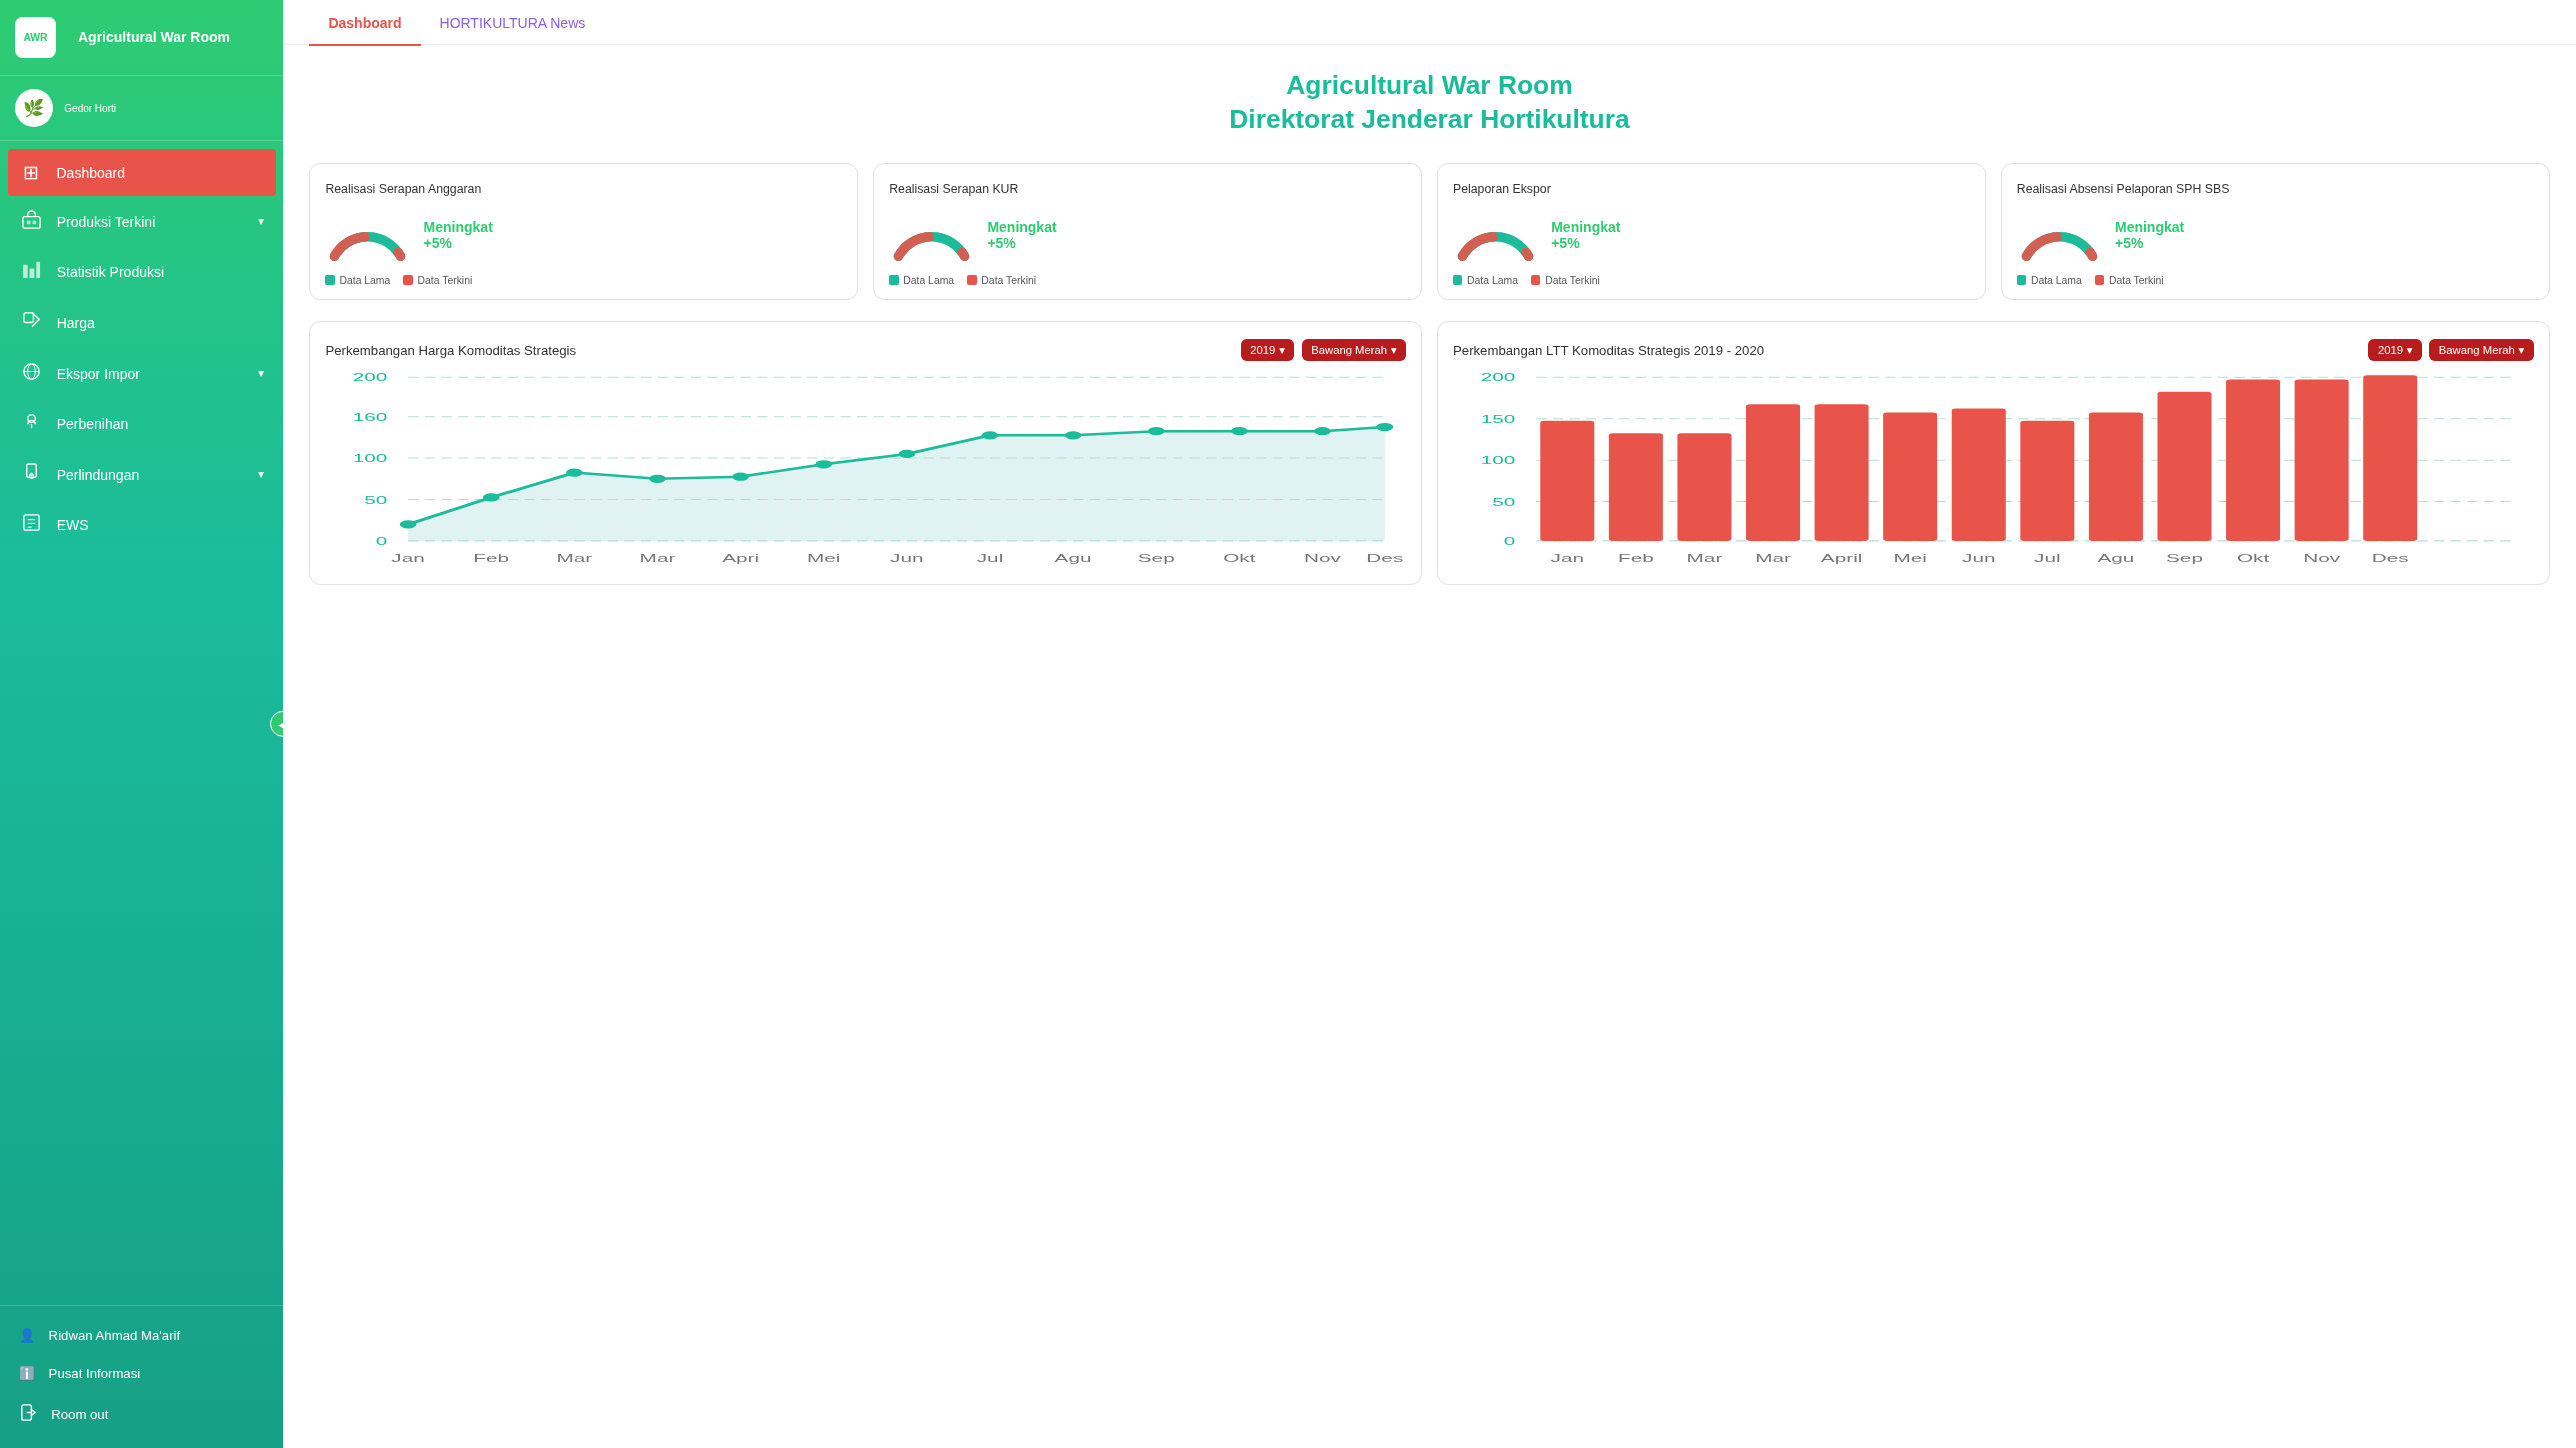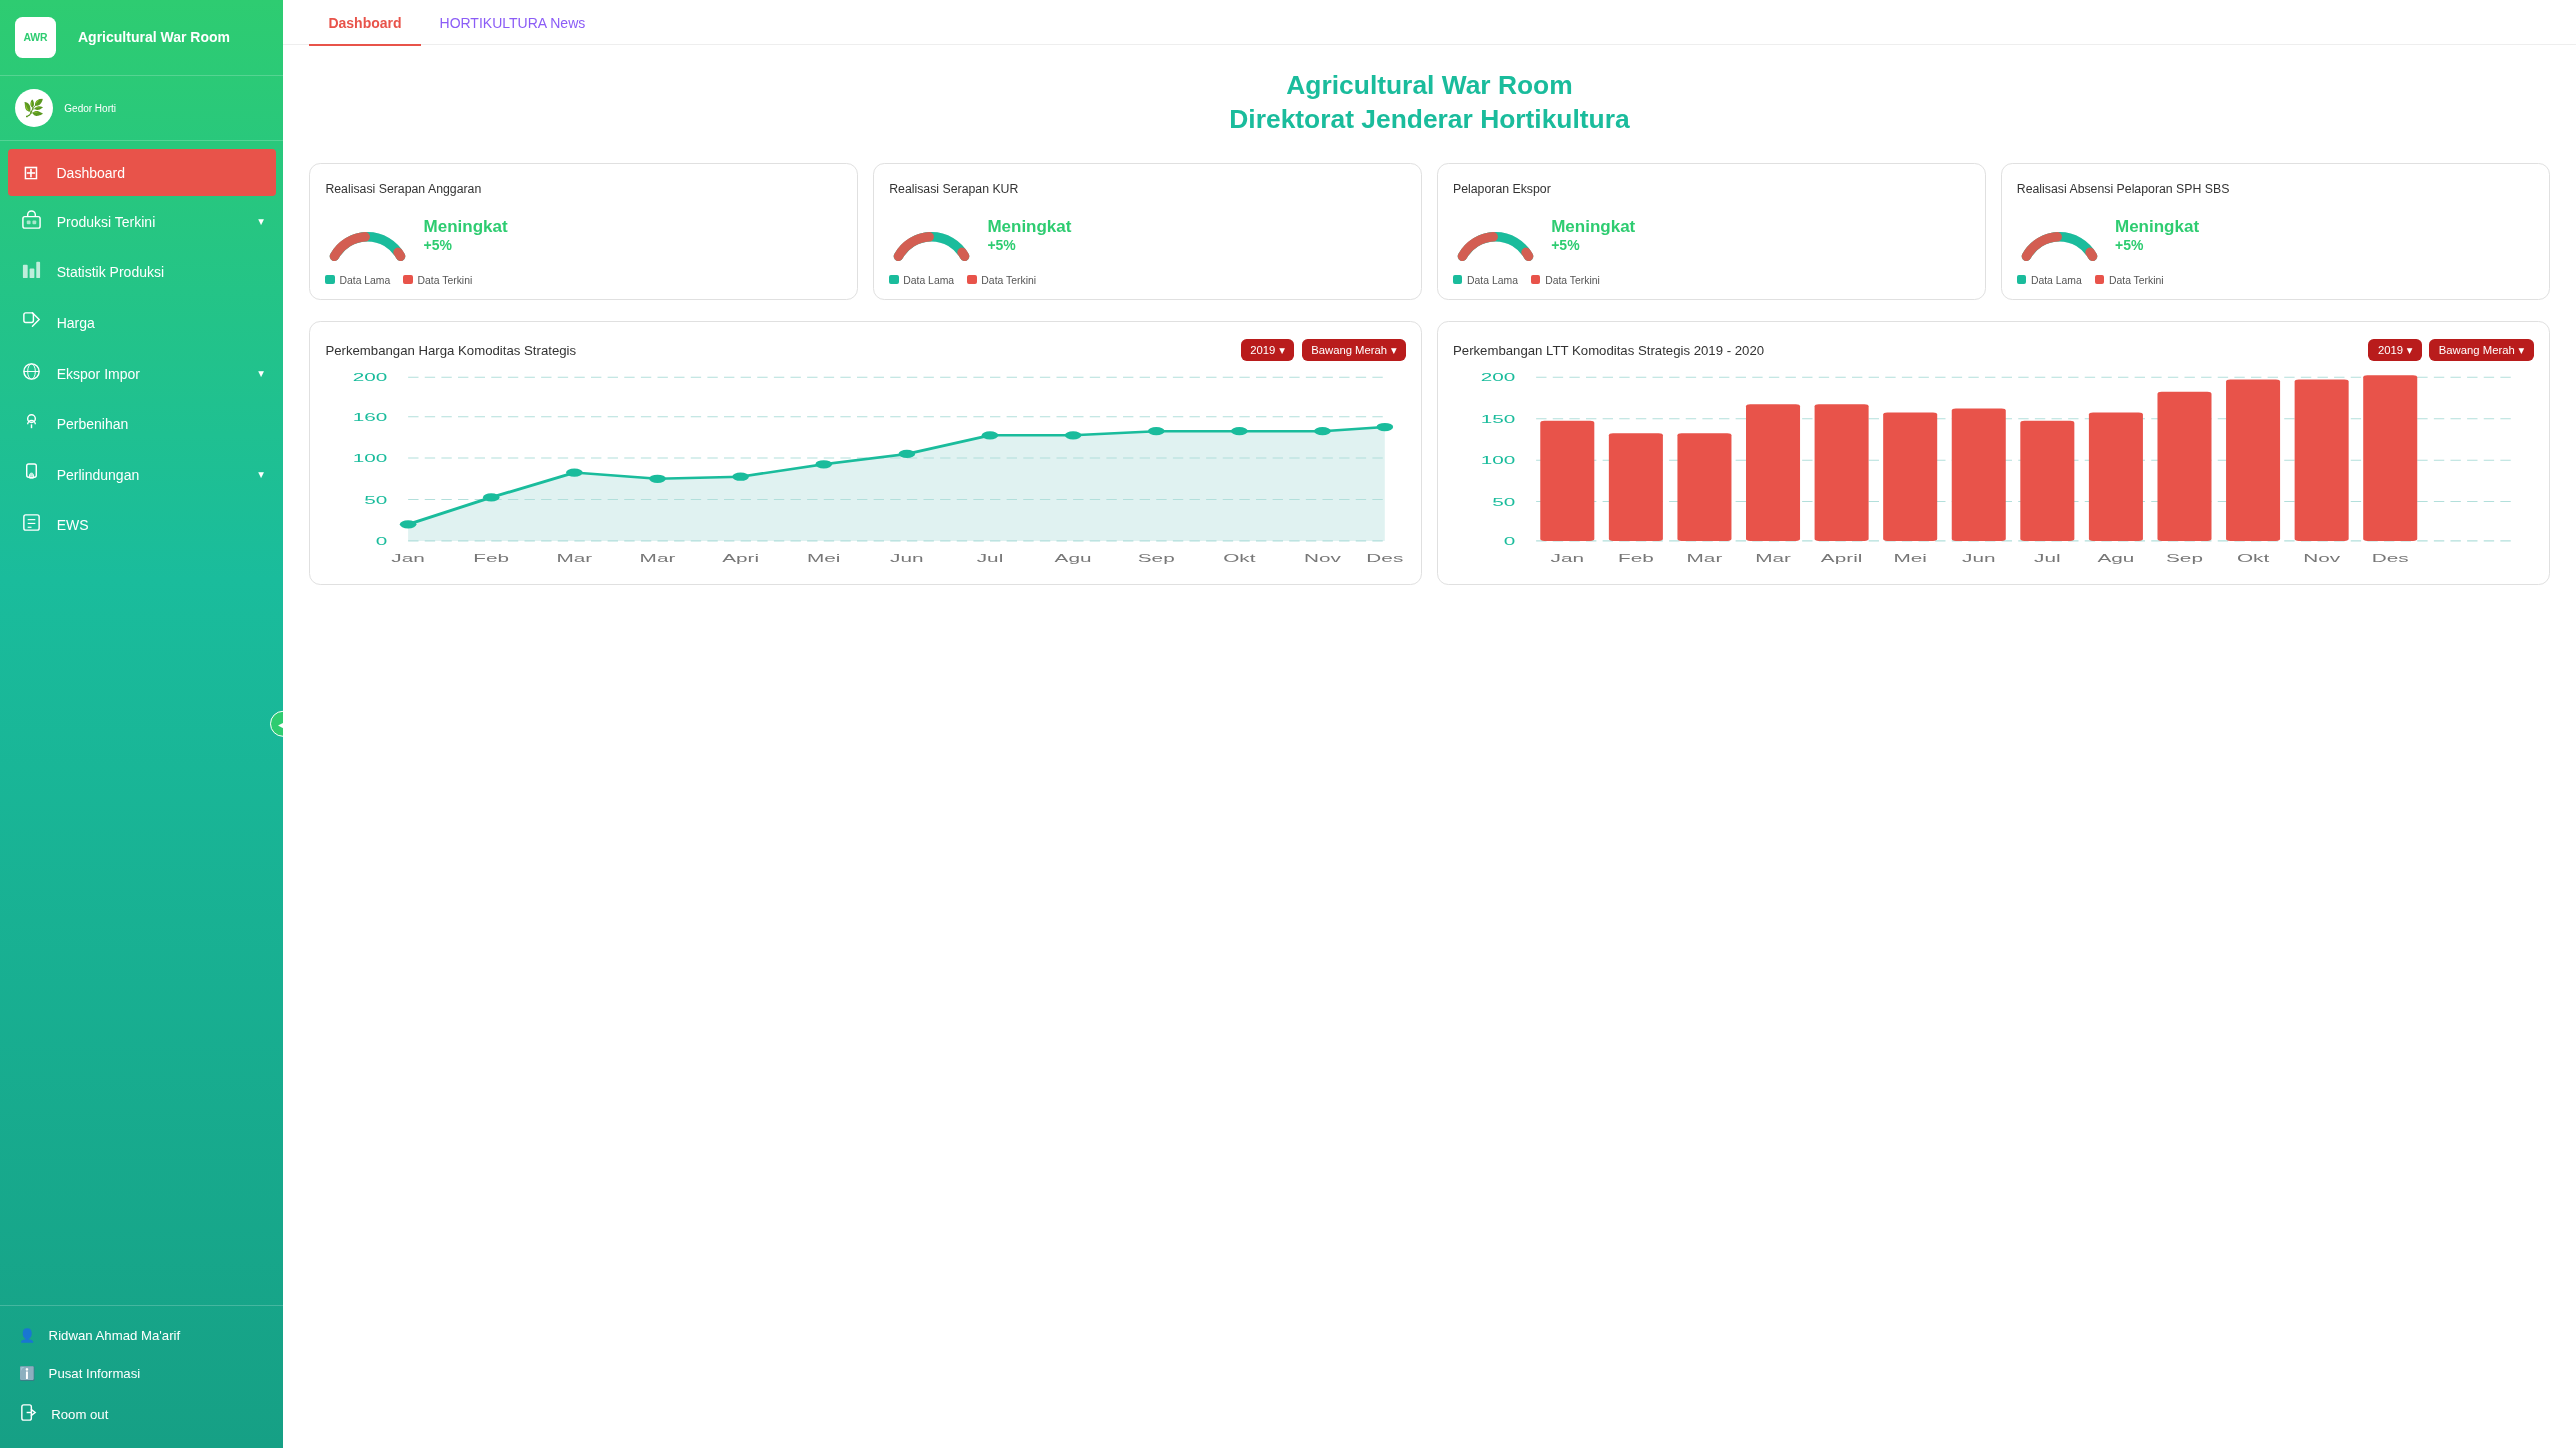--- a/index.html
+++ b/index.html
@@ -145,25 +145,25 @@
 
     
     .gauge-container {
       display: flex;
       align-items: center;
       gap: 13.2px;
       margin-bottom: 13.2px;
     }
     .gauge-svg { width: 85px; height: 52px; flex-shrink: 0; }
     .gauge-info { }
-    .gauge-label { font-size: 17px; color: #2ecc71; font-weight: 600; }
+    .gauge-label { font-size: 14px; color: #2ecc71; font-weight: 600; }
     .gauge-value { font-size: 14px; color: #2ecc71; font-weight: 700; }
 
     .card-legend { display: flex; gap: 13.2px; flex-wrap: wrap; }
-    .legend-item { display: flex; align-items: flex-start; gap: 4.7px; font-size: 10.4px; color: #555; }
+    .legend-item { display: flex; align-items: center; gap: 4.7px; font-size: 10.4px; color: #555; }
     .legend-dot { width: 9.4px; height: 9.4px; border-radius: 1.9px; }
 
     
     .charts-row {
       display: grid;
       grid-template-columns: 1fr 1fr;
       gap: 15px;
     }
     .chart-card {
       background: white;

